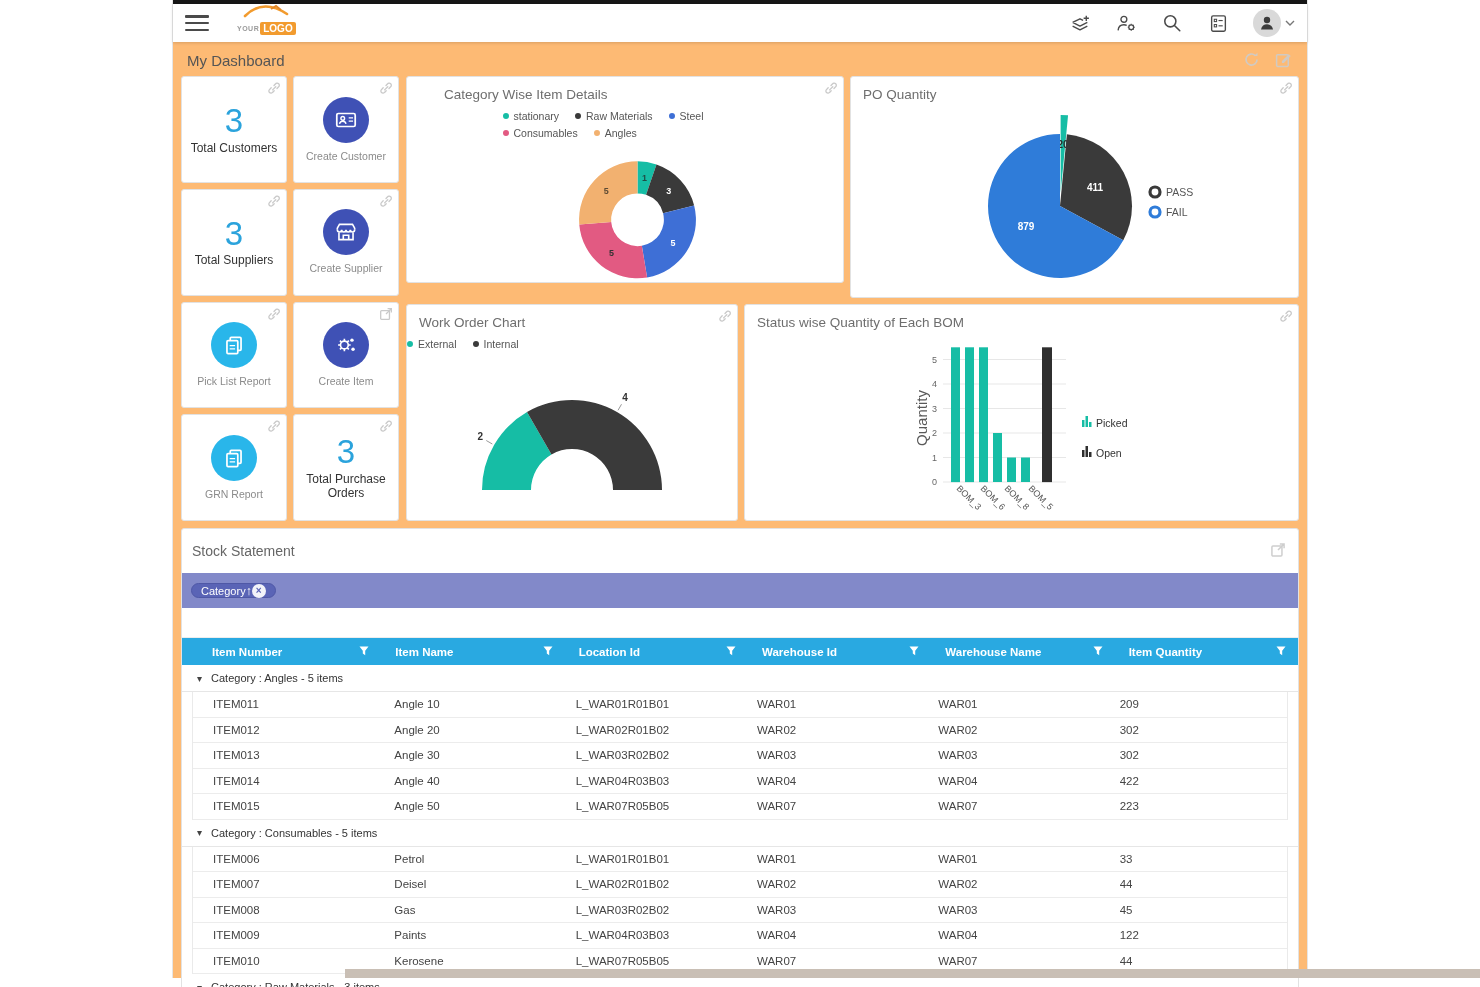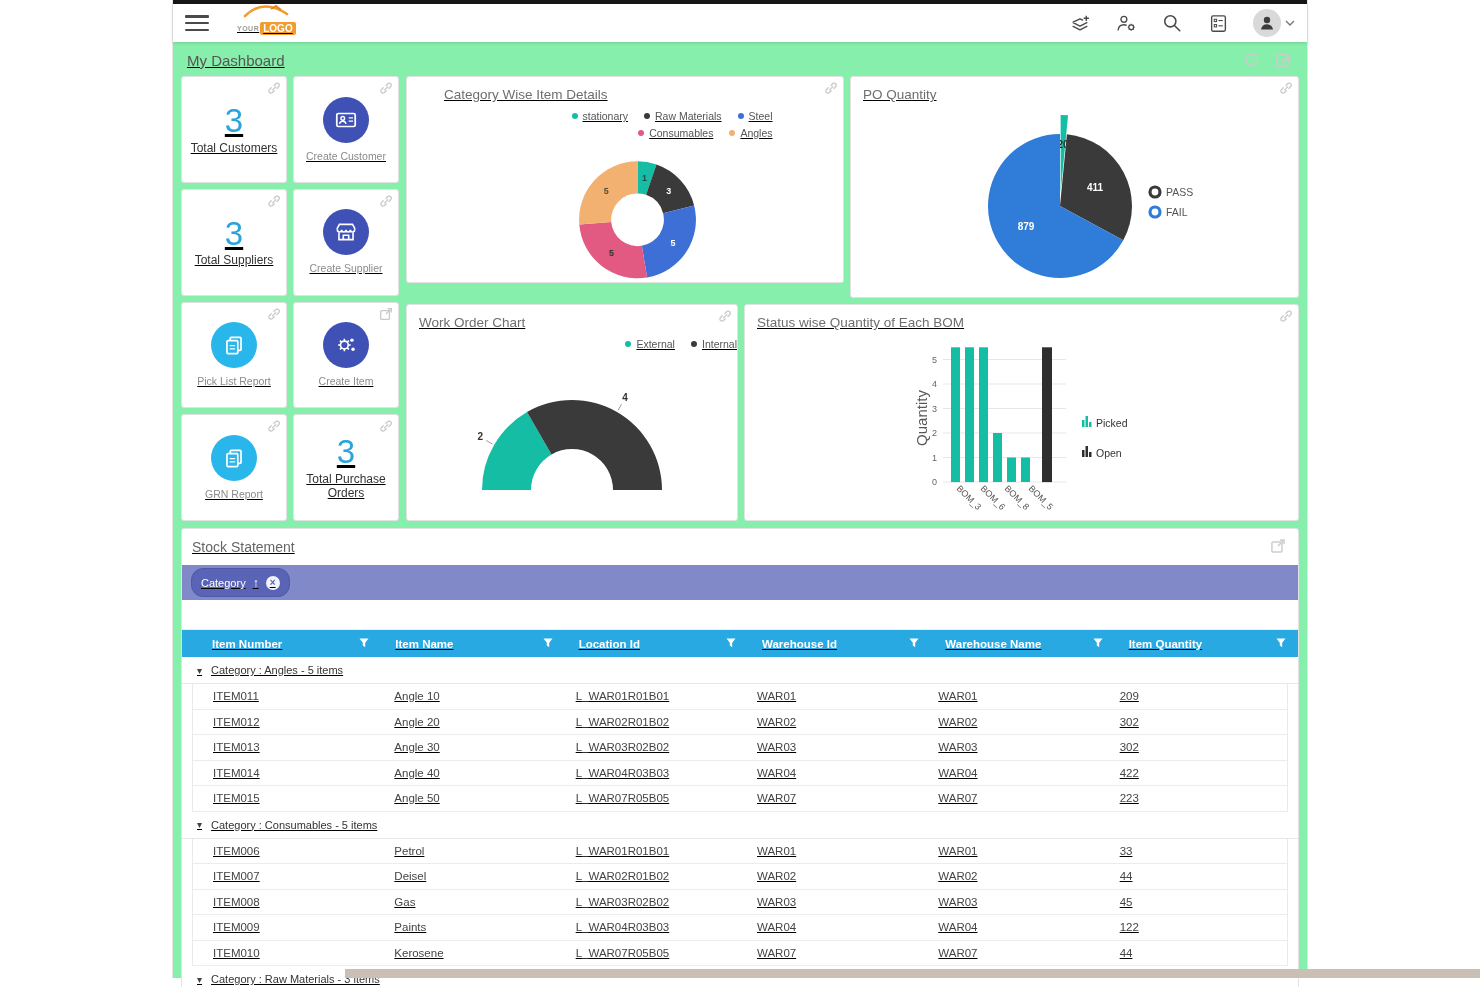--- a/index.html
+++ b/index.html
@@ -3,21 +3,21 @@
 <meta charset="utf-8">
 <style>
   * { box-sizing: border-box; }
   html,body { margin:0; padding:0; }
   body {
     width:1480px; height:987px; position:relative; overflow:hidden;
     background:#ffffff;
     font-family:"Liberation Sans","DejaVu Sans",sans-serif;
   }
   .app { position:absolute; left:172px; top:0; width:1136px; height:978px;
-         background:#86efac; border-left:1px solid #e5e5e5; border-right:1px solid #e5e5e5;text-decoration:underline; }
+         background:#fdba74; border-left:1px solid #e5e5e5; border-right:1px solid #e5e5e5; }
   .top-black { height:4px; background:#161616; }
   .toolbar { height:38px; background:#fff; display:flex; align-items:center;
              padding:0 12px; box-shadow:0 1px 3px rgba(0,0,0,.15); position:relative; z-index:5; }
   .burger { width:24px; height:16px; display:flex; flex-direction:column; justify-content:space-between; cursor:pointer; margin-right:28px; }
   .burger span { height:2.5px; background:#4a4a4a; border-radius:1px; }
   .logo { display:flex; align-items:center; position:relative; cursor:pointer; height:30px; }
   .logo svg { position:absolute; top:-4px; left:6px; }
   .logo-your { font-size:7px; font-weight:bold; color:#9a9a9a; letter-spacing:.5px; margin-top:10px; }
   .logo-logo { font-size:10px; font-weight:bold; color:#fff; background:#f29b2e; padding:1px 3px; border-radius:2px; margin-top:10px; margin-left:1px; }
   .tb-right { margin-left:auto; display:flex; align-items:center; gap:24px; }
@@ -42,32 +42,32 @@
 
   .charts { flex:1; display:flex; flex-direction:column; gap:6px; }
   .chart-row { display:flex; gap:6px; }
   .card { background:#fff; border:1px solid #e2e2e2; border-radius:3px; position:relative; overflow:hidden; }
   .card-title { padding:10px 12px 2px; font-size:13.5px; color:#6e6e6e; }
   #card-category { width:438px; height:207px;padding-left:25px; }
   #card-po { flex:1; height:222px; }
   #card-wo { width:332px; height:217px; }
   #card-bom { flex:1; height:217px; }
 
-  .legend { display:flex; justify-content:flex-end; gap:16px; row-gap:5px; flex-wrap:wrap; font-size:10.5px; color:#555; margin:6px auto 2px; }
+  .legend { display:flex; justify-content:flex-start; gap:16px; row-gap:5px; flex-wrap:wrap; font-size:10.5px; color:#555; margin:6px auto 2px; }
   #cat-legend { max-width:270px; }
   .lg-item { display:flex; align-items:center; gap:5px; cursor:pointer; white-space:nowrap; }
   .ring { width:5px; height:5px; border-radius:50%; border-style:solid; border-width:3px; background:#fff; display:inline-block; }
   .chart-box { display:flex; justify-content:center; }
 
   .stock-wrap { margin:1px 8px 0; }
   .stock-card { background:#fff; border:1px solid #e2e2e2; border-radius:3px; overflow:hidden; }
-  .stock-head { display:flex; align-items:center; justify-content:space-between; height:36px; padding:0 10px; }
+  .stock-head { display:flex; align-items:center; justify-content:space-between; height:44px; padding:0 10px; }
   .stock-title { font-size:14px; color:#666; }
   .band { height:35px; background:#8289c9; display:flex; align-items:center; padding:0 9px; }
-  .chip { background:#5a64b6; border:1px solid #4f58a6; border-radius:12px; height:29px; display:flex; align-items:center; gap:7px; padding:0 9px; color:#fff; font-size:11px; cursor:pointer; }
+  .chip { background:#5a64b6; border:1px solid #4f58a6; border-radius:12px; height:15px; display:flex; align-items:center; padding:0 9px; color:#fff; font-size:11px; cursor:pointer; }
   .chip-arrow { font-size:12px; }
   .chip-close { width:14px; height:14px; border-radius:50%; background:rgba(255,255,255,.92); color:#5a64b6; font-size:10px; font-weight:bold; display:flex; align-items:center; justify-content:center; cursor:pointer; }
   .spacer-row { height:30px; background:#fff; border-bottom:1px solid #ededed; }
   .thead { display:flex; background:#29a9e1; height:27px; align-items:center; }
   .th { flex:1; display:flex; align-items:center; justify-content:space-between; padding:0 12px 0 14px; color:#fff; font-size:11.5px; font-weight:bold; cursor:pointer; }
   .th:first-child { padding-left:30px; }
   .group-row { height:27px; display:flex; align-items:center; gap:9px; padding-left:15px; font-size:11px; color:#333; background:#fff; border-bottom:1px solid #e6e6e6; }
   .group-tri { font-size:10px; color:#444; cursor:pointer; }
   .rows-block { margin:0 10px; border-left:1px solid #eaeaea; border-right:1px solid #eaeaea; }
   .row { display:flex; height:25.5px; align-items:center; font-size:11.5px; color:#444; border-bottom:1px solid #ececec; background:#fff; cursor:pointer; }

